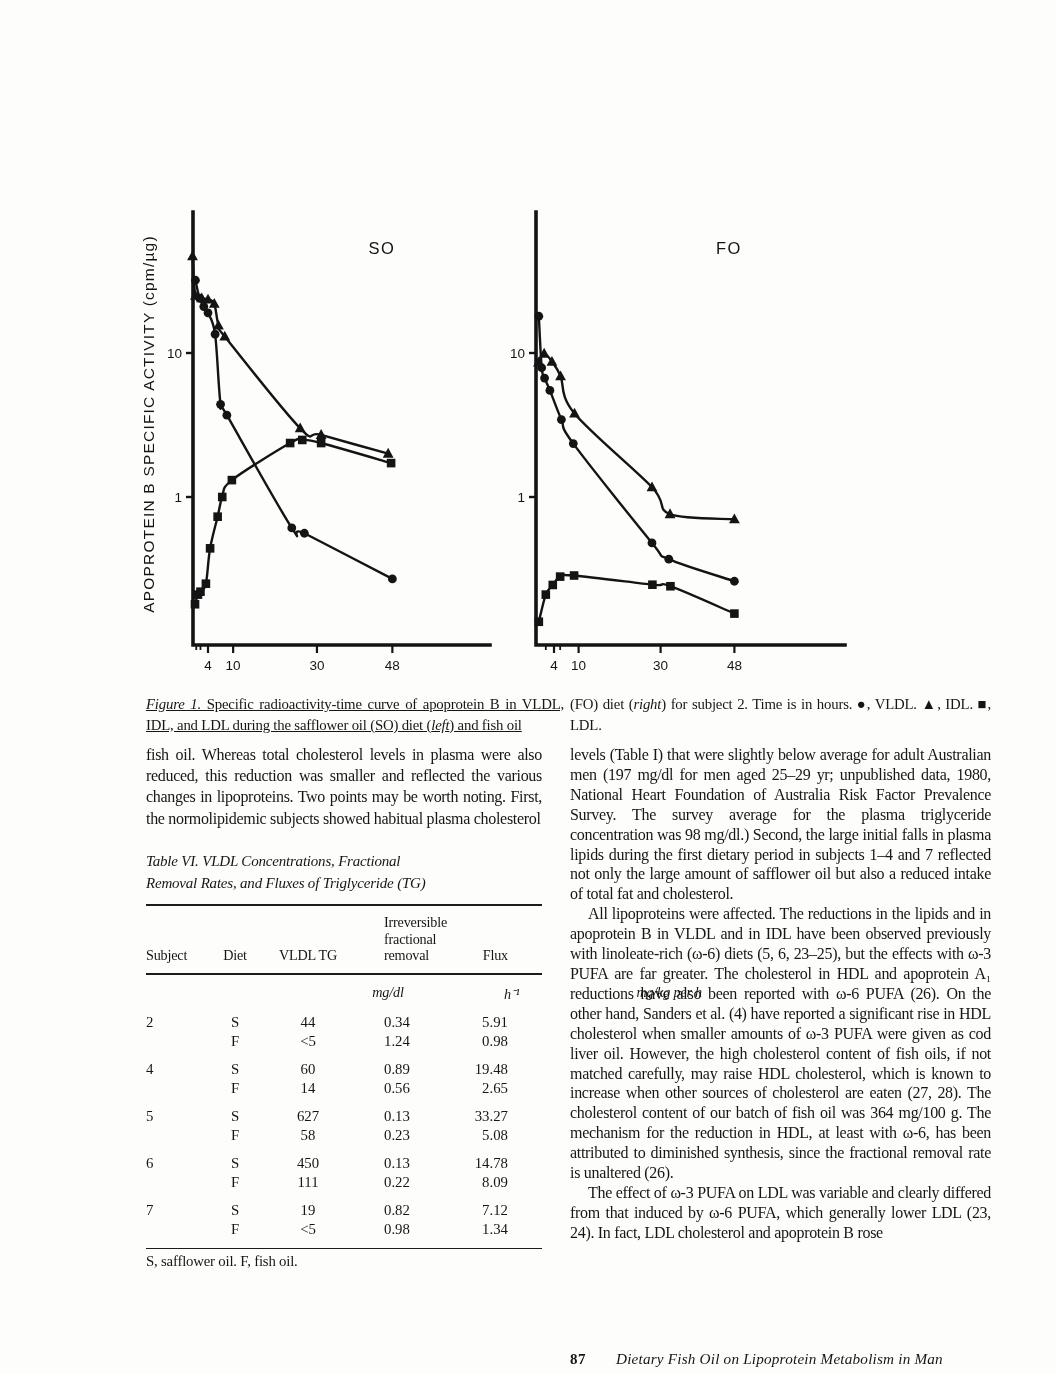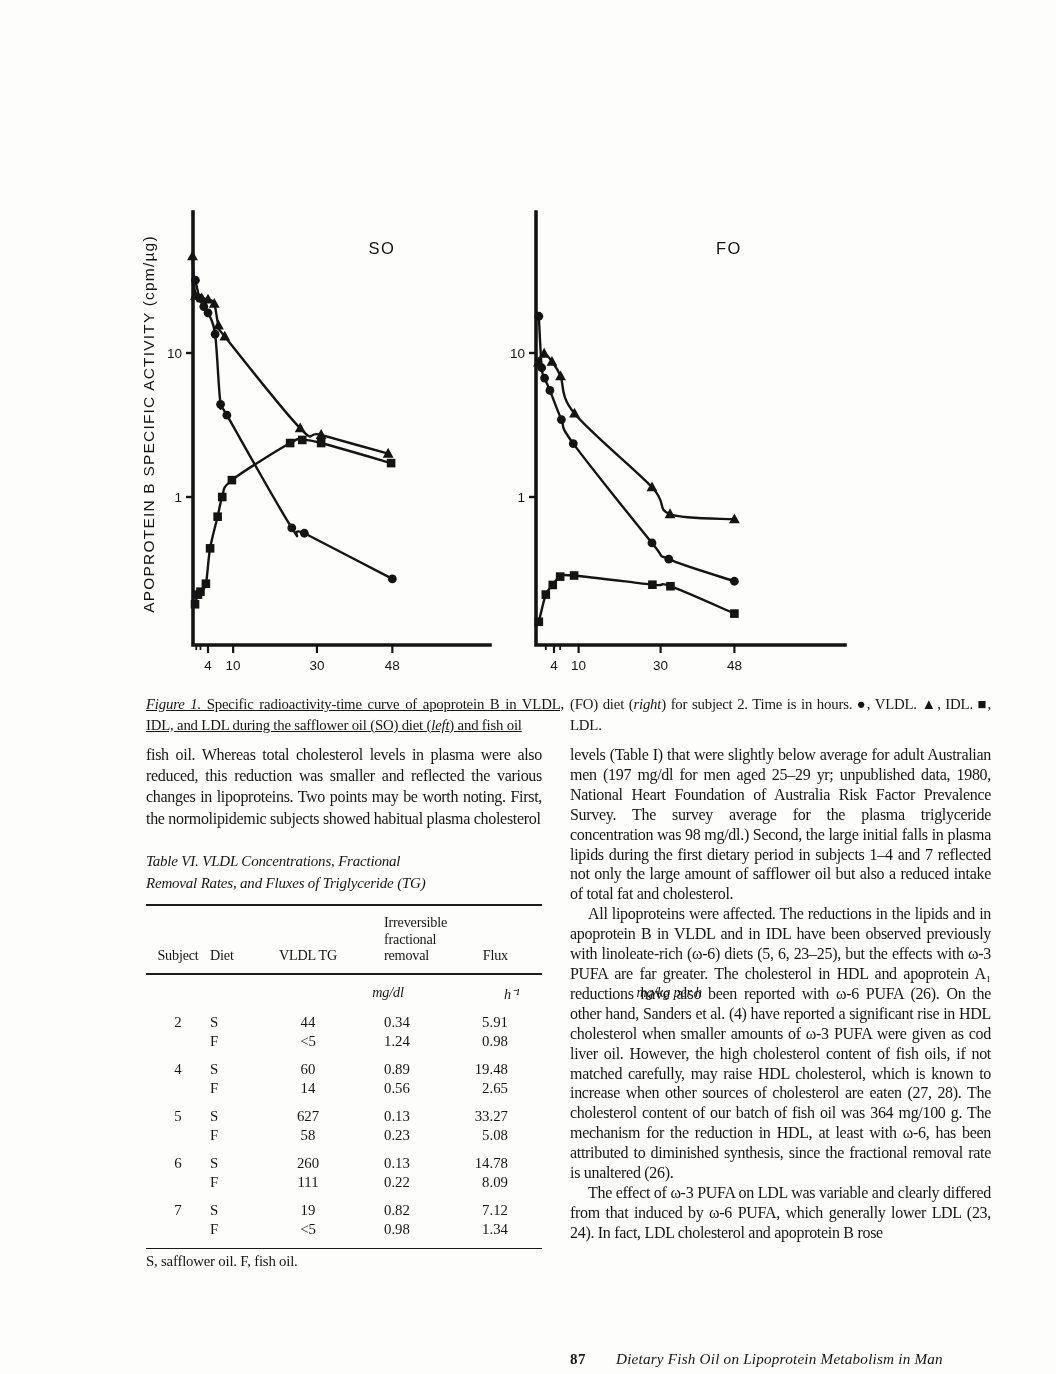--- a/index.html
+++ b/index.html
@@ -30,22 +30,22 @@
   #table-block{position:absolute;left:146px;top:851px;width:396px;}
   .table-title{font-style:italic;font-size:15px;line-height:21.5px;margin:0 0 10px 0;letter-spacing:-0.2px;}
   .rule{border:0;border-top:2.2px solid #1c1c1c;margin:0;}
   .rule.thin{border-top-width:1.6px;}
   .t-row{display:grid;grid-template-columns:64px 50px 96px 96px 90px;}
   .t-head{align-items:end;padding:8px 0 9px 0;font-size:14.2px;line-height:16.5px;letter-spacing:-0.2px;}
   .t-units{padding:9px 0 10px 0;font-size:14.2px;font-style:italic;letter-spacing:-0.2px;gap:40px;}
   .t-body .t-row{font-size:14.8px;line-height:19px;}
   .t-row.group-start{margin-top:9px;}
   .t-body{padding-bottom:9px;}
-  .c0{text-align:center;}
-  .c1{}
+  .c0{text-align:left;}
+  .c1{text-align:center;}
   .c2{text-align:center;}
   .c3{text-align:left;padding-left:28px;}
   .c4{text-align:right;padding-right:34px;}
   .t-units .c4{padding-right:0px;}
   .footnote{margin:4px 0 0 0;font-size:14.8px;letter-spacing:-0.2px;}
   
   #footer{position:absolute;left:570px;top:1326px;font-size:15px;margin-top:24px;}
   #footer .pagenum{font-weight:bold;letter-spacing:0.5px;}
   #footer .running{font-style:italic;margin-left:30px;font-size:15.2px;letter-spacing:0.2px;}
 </style>
@@ -221,21 +221,21 @@
           <div class="t-row">
             <div class="c0"></div>
             <div class="c1">F</div>
             <div class="c2">58</div>
             <div class="c3">0.23</div>
             <div class="c4">5.08</div>
           </div>
           <div class="t-row group-start">
             <div class="c0">6</div>
             <div class="c1">S</div>
-            <div class="c2">260</div>
+            <div class="c2">450</div>
             <div class="c3">0.13</div>
             <div class="c4">14.78</div>
           </div>
           <div class="t-row">
             <div class="c0"></div>
             <div class="c1">F</div>
             <div class="c2">111</div>
             <div class="c3">0.22</div>
             <div class="c4">8.09</div>
           </div>

